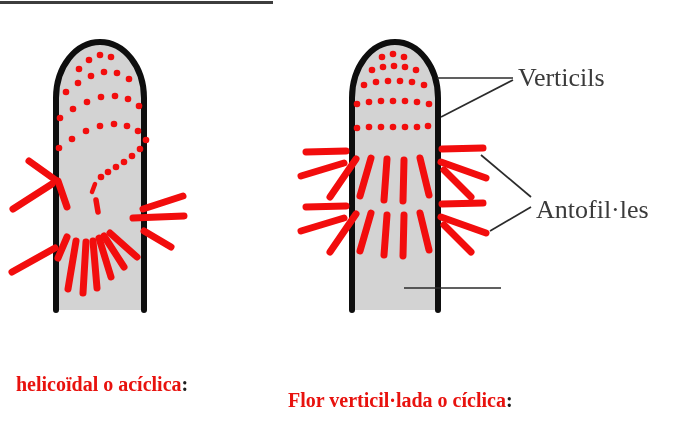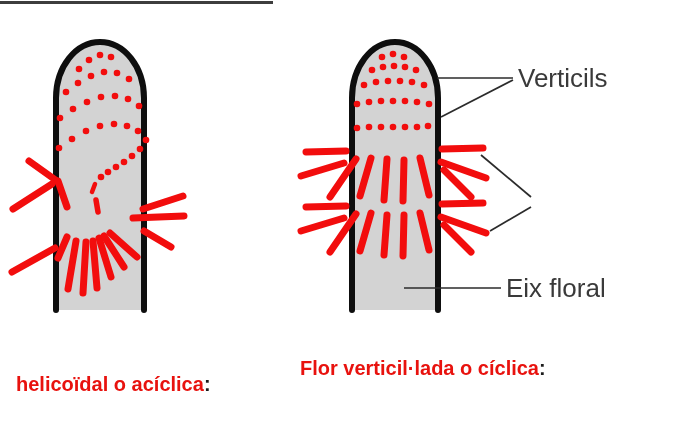--- a/index.html
+++ b/index.html
@@ -1,21 +1,21 @@
 <!DOCTYPE html>
 <html style="--red: #f20d0d; --caption_red: #e8120e; --gray_fill: #d3d3d3; --outline: #0e0e0e; --label_text: #3a3a3a; --pointer: #2b2b2b; --top_rule: #3d3d3d; --colon: #1c1c1c;"><head>
 <meta charset="utf-8">
 <style>
   :root{
     --red:#f20d0d; --caption_red:#e8120e; --gray_fill:#d3d3d3; --outline:#0e0e0e;
     --label_text:#3a3a3a; --pointer:#2b2b2b; --top_rule:#3d3d3d; --colon:#1c1c1c;
   }
   html,body{margin:0;padding:0;background:#fff;}
   .stage{position:relative;width:664px;height:422px;background:#fff;overflow:hidden;
-         font-family:Liberation Sans, sans-serif;}
+         font-family:Liberation Serif, serif;}
   .stage svg{position:absolute;left:0;top:0;}
   .axis{fill:var(--gray_fill);stroke:var(--outline);stroke-width:6;stroke-linecap:round;}
   .dot{fill:var(--red);}
   .ray{stroke:var(--red);stroke-width:7;stroke-linecap:round;}
   .dash{stroke:var(--red);stroke-linecap:round;}
   .pointer{stroke:var(--pointer);stroke-width:1.7;fill:none;}
   .rule{fill:var(--top_rule);}
   .label{position:absolute;color:var(--label_text);font-size:26px;line-height:1.1;
          white-space:nowrap;letter-spacing:0;}
   .caption{position:absolute;font-size:20px;font-weight:bold;line-height:1.2;white-space:nowrap;}
@@ -156,24 +156,24 @@
       <line class="pointer" x1="437" y1="78" x2="513" y2="78"></line>
       <line class="pointer" x1="441" y1="117" x2="513" y2="80"></line>
       <line class="pointer" x1="481" y1="155" x2="531" y2="197"></line>
       <line class="pointer" x1="490" y1="231" x2="531" y2="207"></line>
       <line class="pointer" x1="404" y1="288" x2="501" y2="288"></line>
     </g>
   </svg>
 
   <div class="label" style="left:518px;top:64px;">Verticils</div>
 
+  <div class="label" style="left:536px;top:196px;">Antofil·les</div>
 
-  <div class="label" style="left:506px;top:274px;">Eix floral</div>
 
   <div class="caption" style="left:16px;top:372px;">
     <span class="red">helicoïdal o acíclica</span><span class="colon">:</span>
   </div>
 
-  <div class="caption" style="left:288px;top:356px;margin-left:12px;">
+  <div class="caption" style="left:288px;top:388px;">
     <span class="red">Flor verticil·lada o cíclica</span><span class="colon">:</span>
   </div>
 
 </div>
 
 </body></html>

